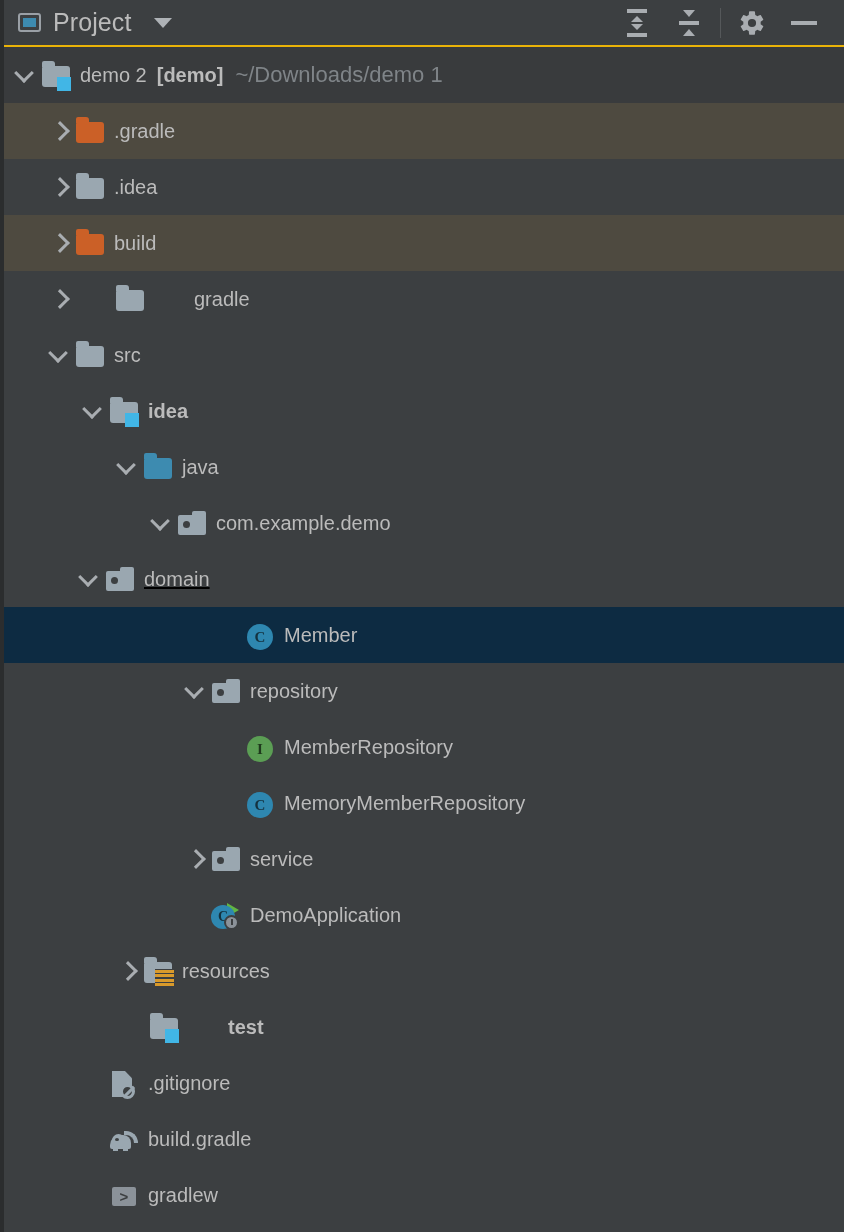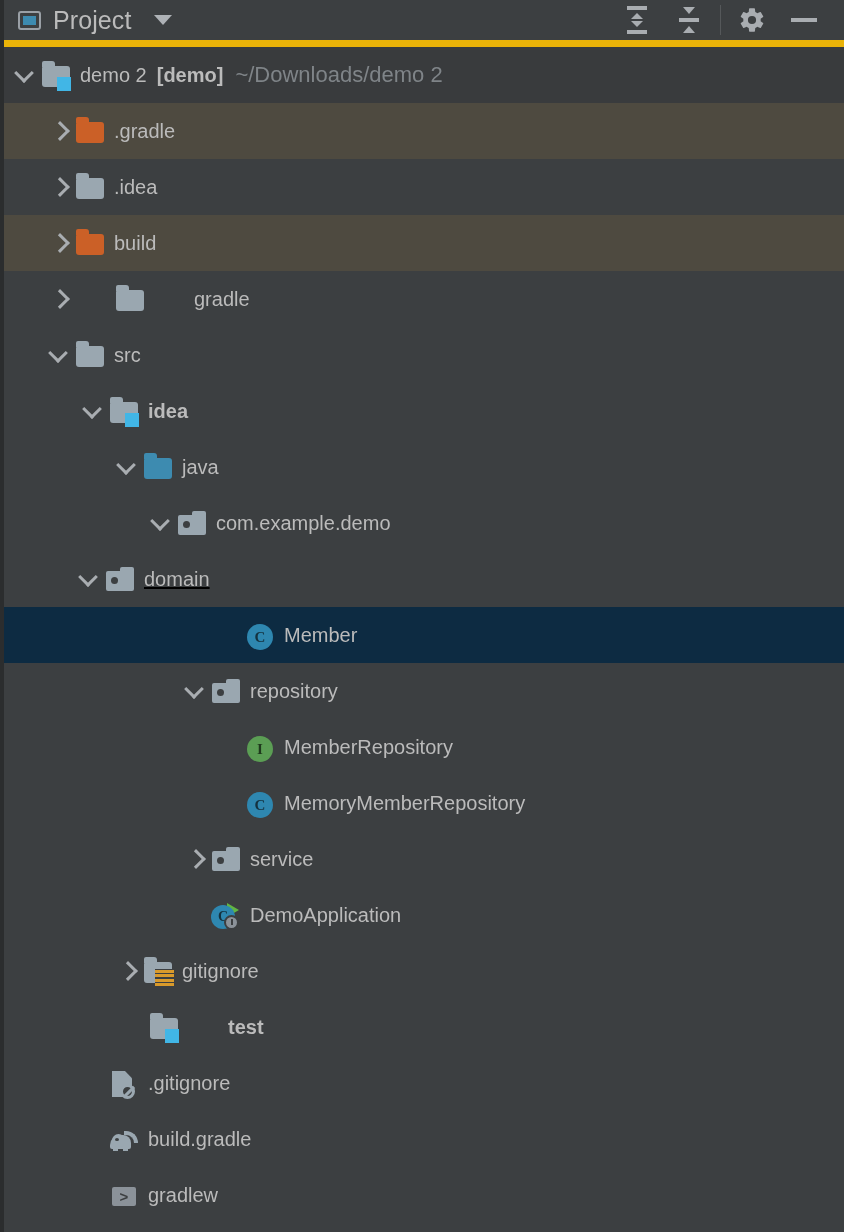--- a/index.html
+++ b/index.html
@@ -21,21 +21,21 @@
     position: absolute; left: 0; top: 0;
     width: 4px; height: 1232px;
     background: #2b2d2e;
     z-index: 5;
   }
 
   
   .toolbar {
     height: 47px; min-height: 47px;
     background: #3c3f41;
-    border-bottom: 7px solid #eab308;
+    border-bottom: 2px solid #eab308;
     display: flex; align-items: center;
     padding-left: 18px; padding-right: 14px;
   }
   .tb-title-wrap { display: flex; align-items: center; gap: 12px; }
   .proj-icon {
     width: 23px; height: 19px;
     border: 2px solid #9aa0a6;
     border-radius: 3px;
     background: #3c3f41;
     display: flex; align-items: center; justify-content: center;
@@ -322,21 +322,21 @@
   <div class="tree" id="tree">
       <div class="row root" style="padding-left: 12px;">
         <span class="chev down"></span>
         <span class="icon-slot">
           <span class="folder"></span>
           <span class="badge-sq"></span>
         </span>
         <span class="namewrap">
           <span class="label">demo 2</span>
           <span class="label bold" style="margin-left:10px">[demo]</span>
-          <span class="sub">~/Downloads/demo 2</span>
+          <span class="sub">~/Downloads/demo 1</span>
         </span>
       </div>
       <div class="row excluded" style="padding-left: 46px;">
         <span class="chev right"></span>
         <span class="icon-slot">
           <span class="folder orange"></span>
         </span>
         <span class="namewrap">
           <span class="label">.gradle</span>
         </span>
@@ -493,21 +493,21 @@
         <span class="icon-slot">
           <span class="folder"></span>
           <span class="badge-stripes">
             <i></i>
             <i></i>
             <i></i>
             <i></i>
           </span>
         </span>
         <span class="namewrap">
-          <span class="label">gitignore</span>
+          <span class="label">resources</span>
         </span>
       </div>
       <div class="row" style="padding-left: 80px; gap: 40px;">
         <span class="chev none"></span>
         <span class="icon-slot">
           <span class="folder"></span>
           <span class="badge-sq"></span>
         </span>
         <span class="namewrap">
           <span class="label bold">test</span>

